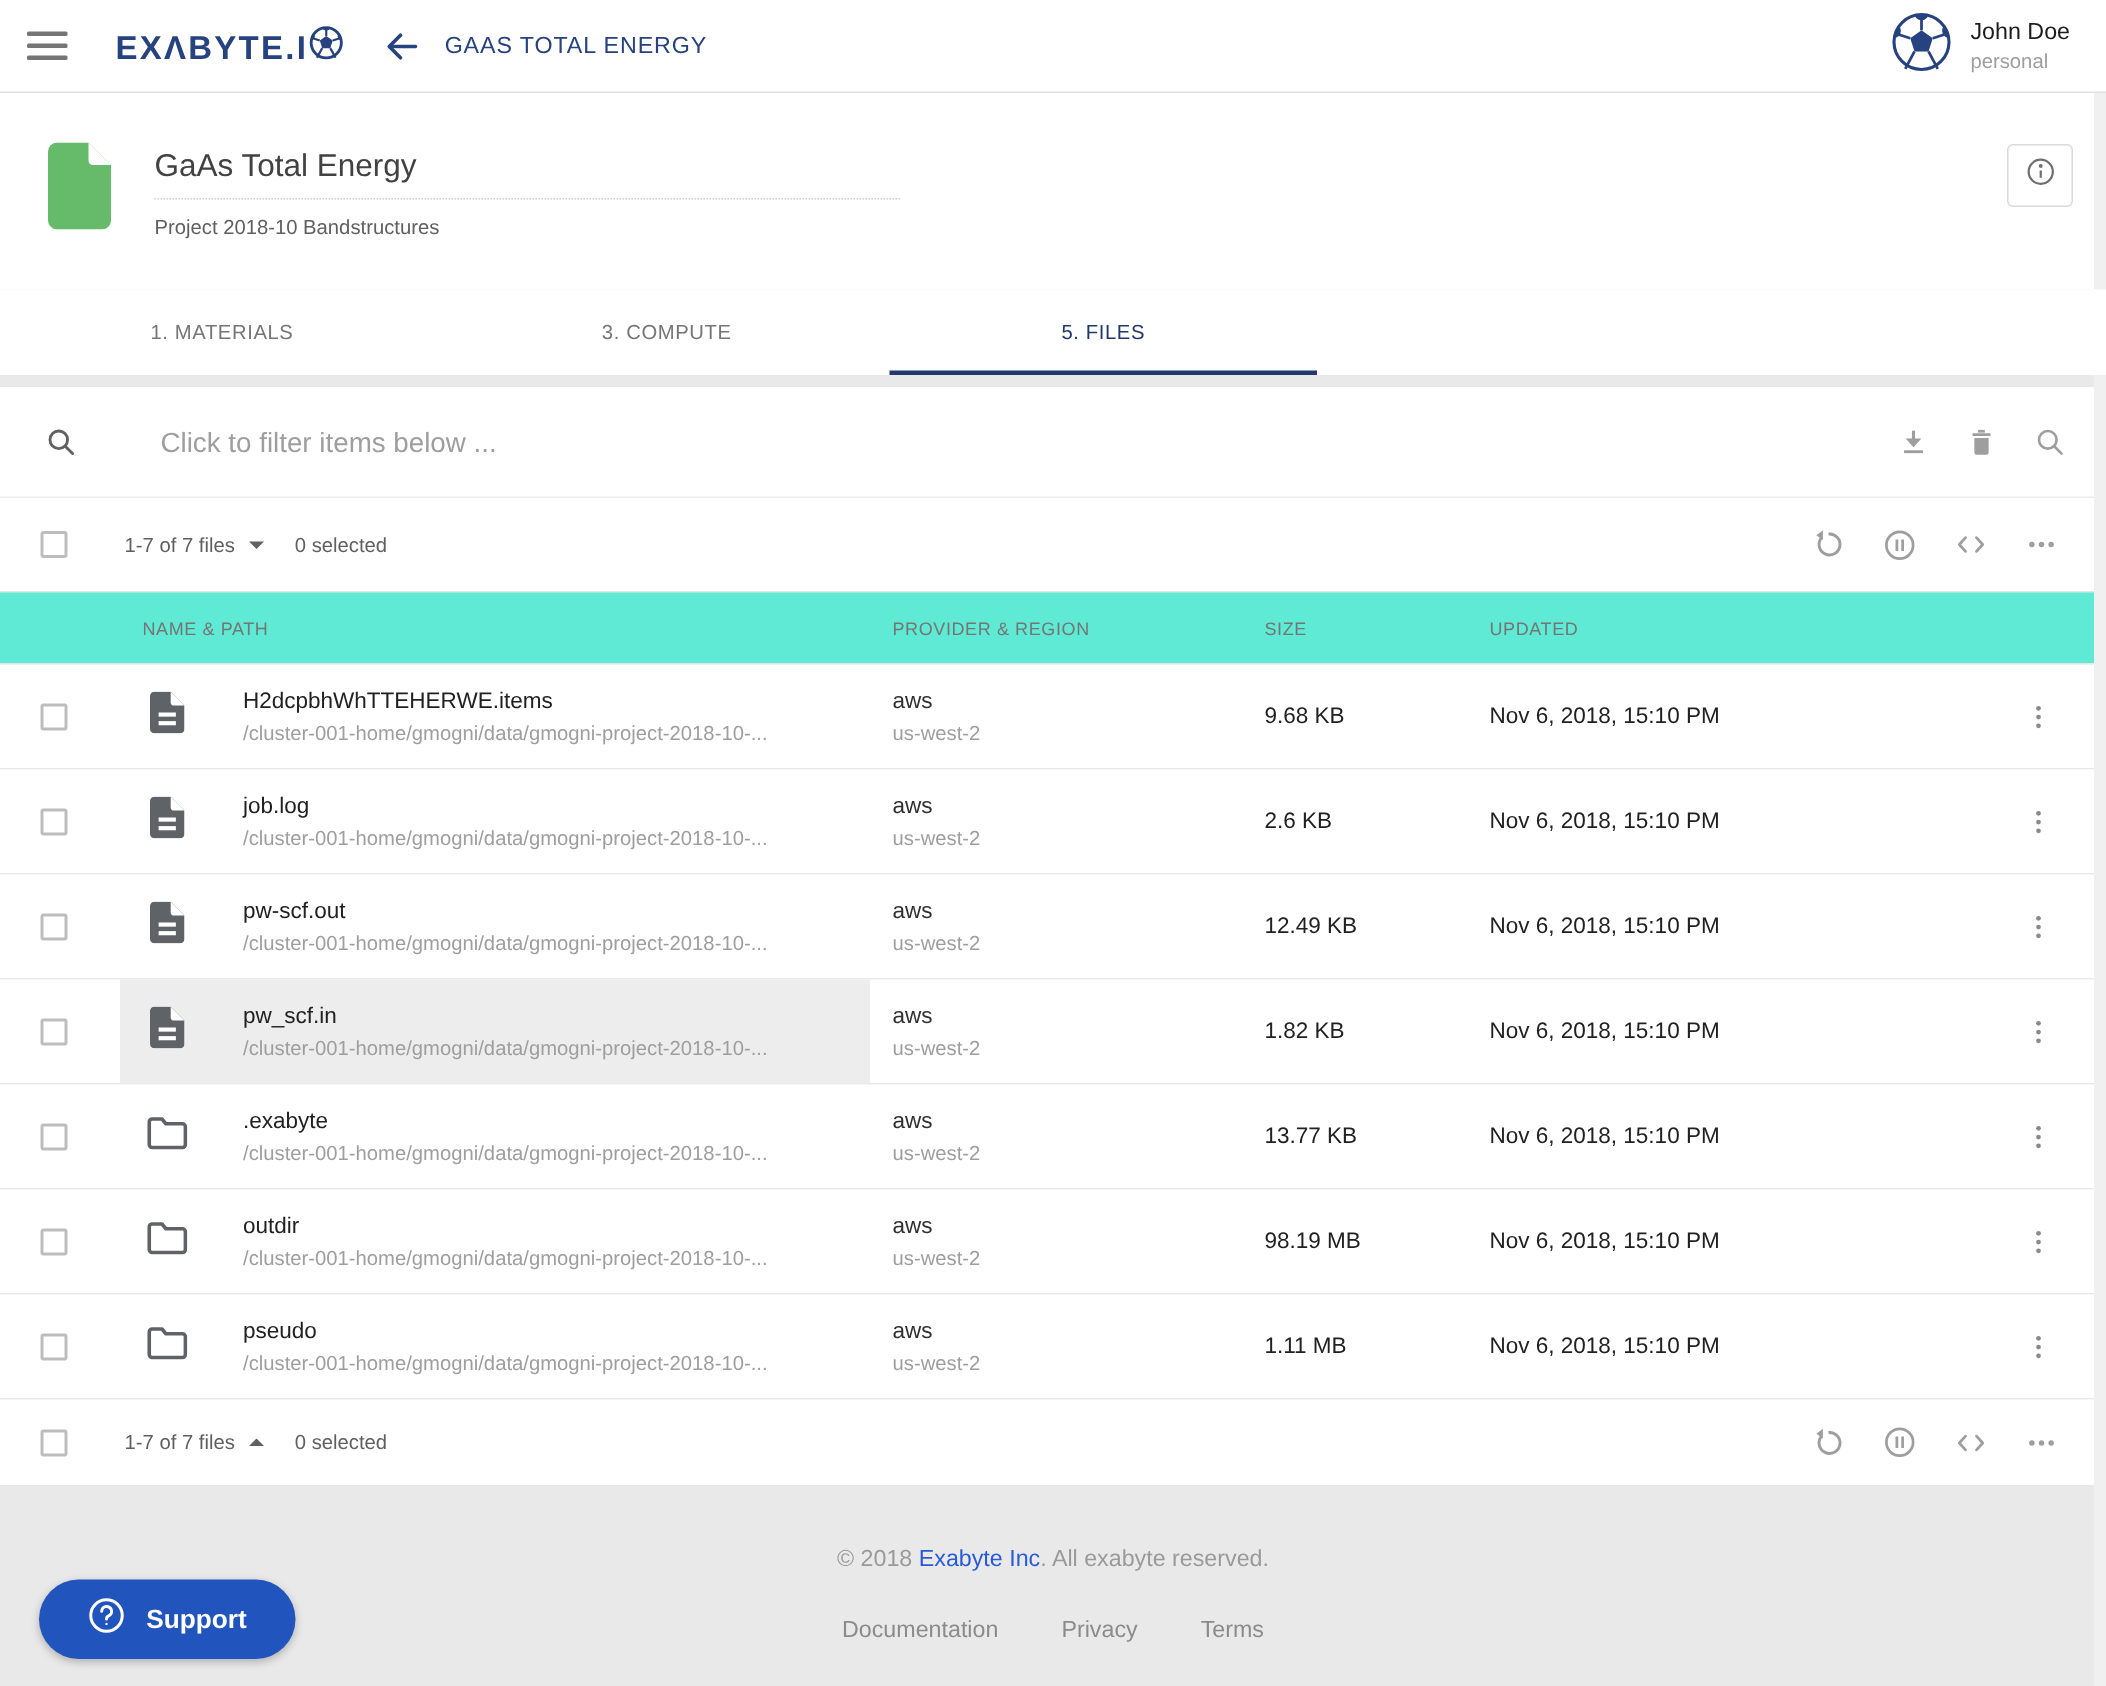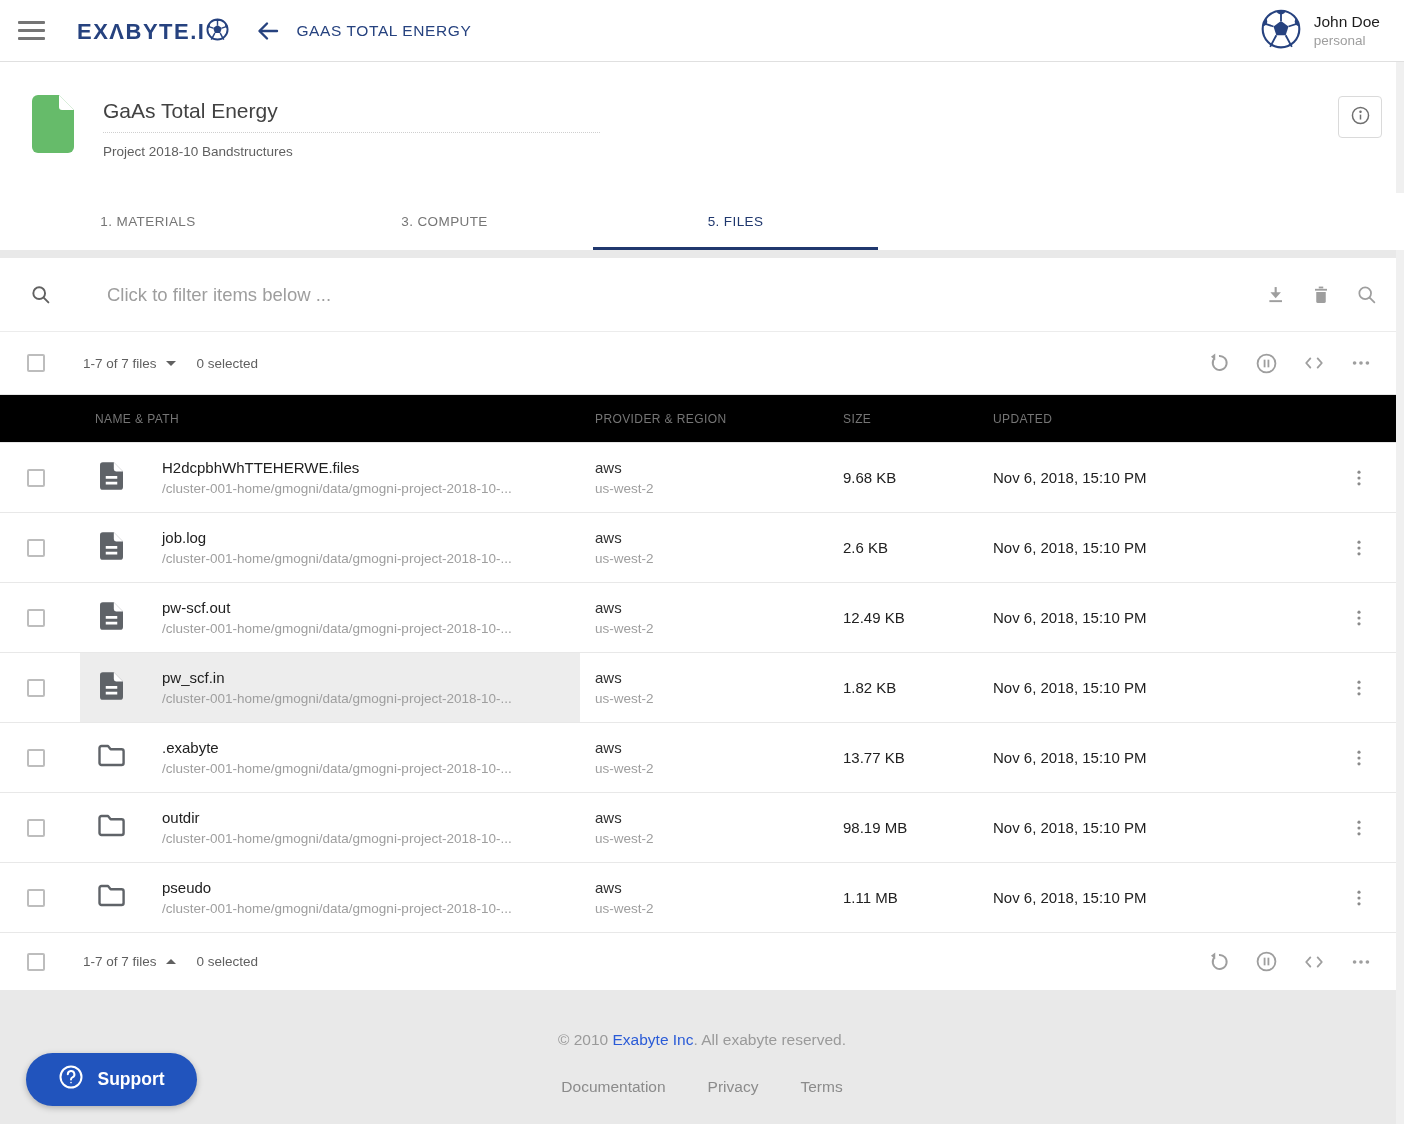--- a/index.html
+++ b/index.html
@@ -51,21 +51,21 @@
   .toolbar-cb { margin-left:27px; }
   .range-label { margin-left:38px; font-size:13.5px; color:#5f5f5f; }
   .caret { display:inline-block; width:0; height:0; border-left:5px solid transparent; border-right:5px solid transparent; margin-left:9px; cursor:pointer; }
   .caret.down { border-top:5px solid #616161; }
   .caret.up { border-bottom:5px solid #616161; }
   .selected-label { margin-left:21px; font-size:13.5px; color:#5f5f5f; }
   .toolbar-actions { margin-left:auto; margin-right:32px; display:flex; align-items:center; gap:25px; }
 
   
   .grid-cols { display:grid; grid-template-columns:80px 500px 248px 150px 336px 1fr; align-items:center; }
-  .table-header { height:49px; background:#000000; border-top:1px solid #e6e6e6; border-bottom:1px solid #e6e6e6; }
+  .table-header { height:49px; background:#5eead4; border-top:1px solid #e6e6e6; border-bottom:1px solid #e6e6e6; }
   .th { font-size:12px; color:#757575; letter-spacing:.4px; padding-left:15px; }
 
   .file-row { height:70px; background:#fff; border-bottom:1px solid #e8e8e8; cursor:pointer; }
   .cb-cell { display:flex; justify-content:flex-start; padding-left:27px; }
   .name-cell { display:flex; align-items:center; height:100%; padding-left:18px; }
   .row-highlight .name-cell { background:#ededed; }
   .row-icon { width:26px; display:flex; align-items:center; justify-content:center; flex:0 0 26px; }
   .icon-file, .icon-folder { display:none; }
   .type-file .icon-file { display:block; }
   .type-folder .icon-folder { display:block; }
@@ -280,21 +280,21 @@
           <svg width="23" height="28" viewBox="0 0 20 24">
             <path d="M2.5 0 H12 L20 8 V21.5 a2.5 2.5 0 0 1 -2.5 2.5 H2.5 A2.5 2.5 0 0 1 0 21.5 V2.5 A2.5 2.5 0 0 1 2.5 0 z" fill="#5f6368"></path>
             <path d="M12 0 L20 8 H14 a2 2 0 0 1 -2 -2 z" fill="#fff"></path>
             <rect x="5" y="12" width="10" height="2.4" fill="#fff"></rect>
               <rect x="5" y="17" width="10" height="2.4" fill="#fff"></rect>
           </svg>
         </span>
 
       </span>
       <div class="name-text">
-        <div class="file-name">H2dcpbhWhTTEHERWE.files</div>
+        <div class="file-name">H2dcpbhWhTTEHERWE.items</div>
         <div class="file-path">/cluster-001-home/gmogni/data/gmogni-project-2018-10-...</div>
       </div>
     </div>
     <div class="provider-cell">
       <div class="provider">aws</div>
       <div class="region">us-west-2</div>
     </div>
     <div class="size-cell">9.68 KB</div>
     <div class="updated-cell">Nov 6, 2018, 15:10 PM</div>
     <div class="menu-cell">
@@ -558,21 +558,21 @@
         <circle cx="5" cy="12" r="2"></circle>
           <circle cx="12" cy="12" r="2"></circle>
           <circle cx="19" cy="12" r="2"></circle>
       </svg>
     </span>
   </div>
 </div>
 
 <div class="footer">
   <div class="copyright">
-    <span>© 2010 </span><span class="company">Exabyte Inc</span><span>. All exabyte reserved.</span>
+    <span>© 2018 </span><span class="company">Exabyte Inc</span><span>. All exabyte reserved.</span>
   </div>
   <div class="footer-links">
     <span>Documentation</span>
     <span>Privacy</span>
     <span>Terms</span>
   </div>
   <button class="support-btn">
     <span>
       <svg width="26" height="26" viewBox="0 0 26 26" fill="none" stroke="#fff" stroke-width="2">
         <circle cx="13" cy="13" r="10.5"></circle>

